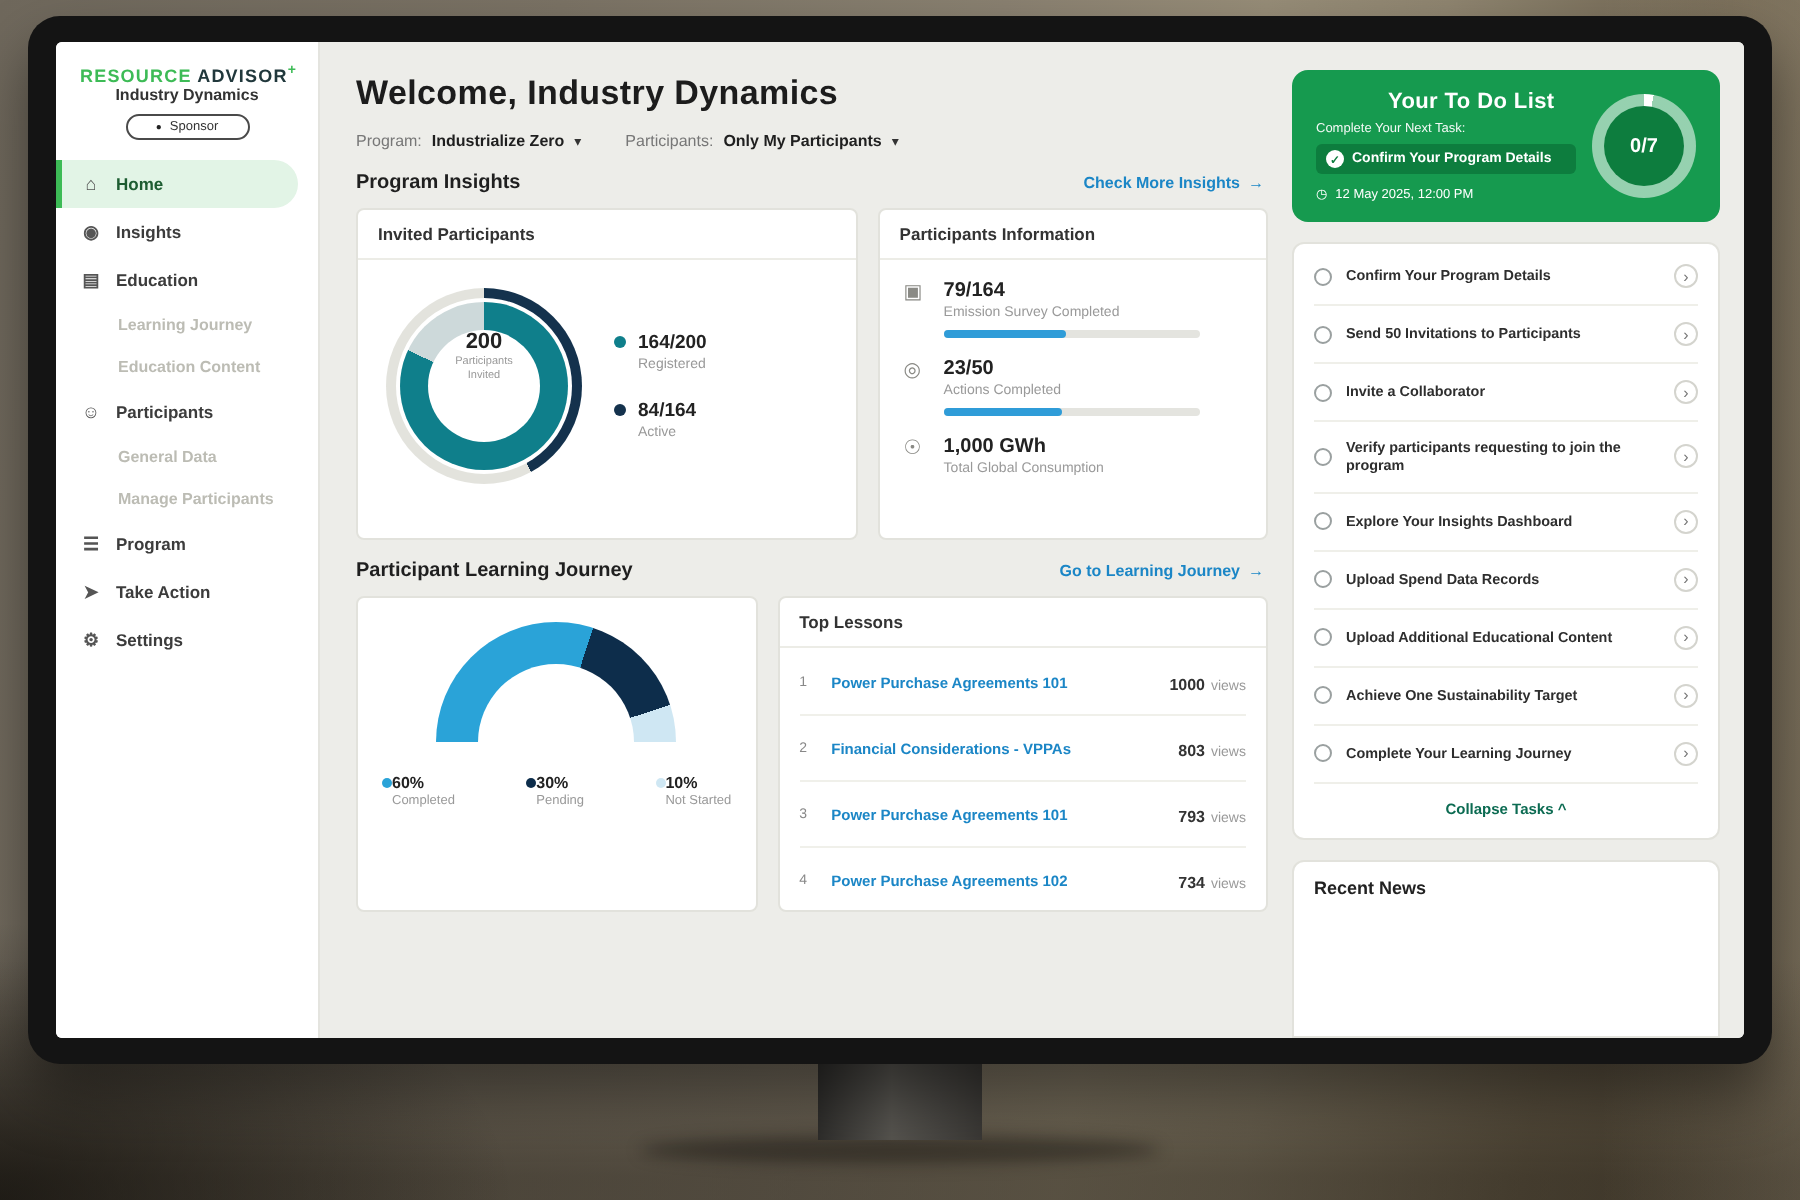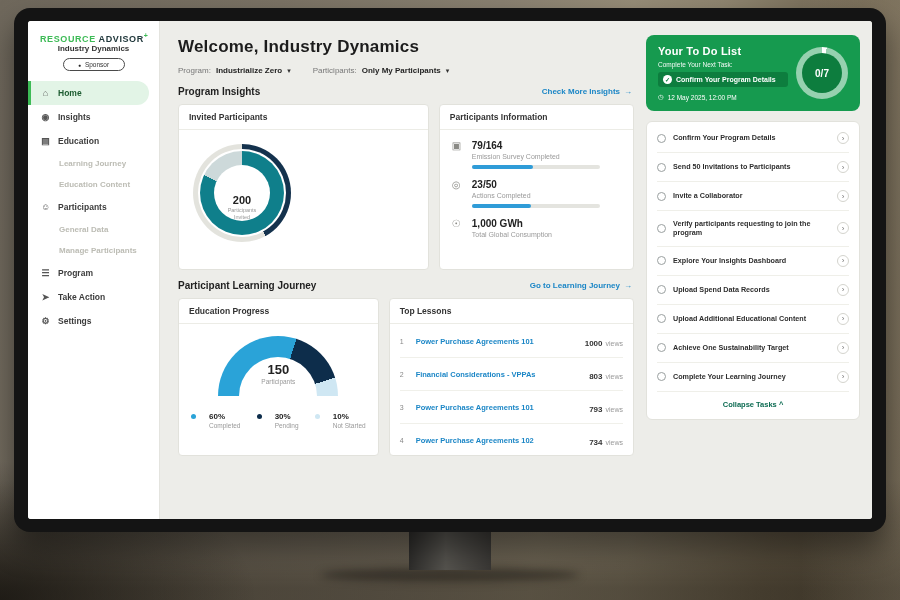--- a/index.html
+++ b/index.html
@@ -62,21 +62,21 @@
   .card.invited { width:55%; height:166px; }
   .inv-body { display:flex; align-items:center; gap:16px; padding:14px 14px; }
   .donut { width:98px; height:98px; border-radius:50%; flex-shrink:0;
     background:conic-gradient(#14324d 0 42%, #e3e3dd 42% 100%);
     display:flex; align-items:center; justify-content:center; }
   .d2 { width:88px; height:88px; border-radius:50%; background:#fff; display:flex; align-items:center; justify-content:center; }
   .d3 { width:84px; height:84px; border-radius:50%;
     background:conic-gradient(#0f7f8b 0 82%, #cdd9da 82% 100%);
     display:flex; align-items:center; justify-content:center; }
   .dhole { width:56px; height:56px; border-radius:50%; background:#fff; display:flex; flex-direction:column;
-    align-items:center; justify-content:flex-end; text-align:center; }
+    align-items:center; justify-content:flex-start; text-align:center; }
   .dhole .dv { font-size:11px; font-weight:bold; color:#222; }
   .dhole .dl { font-size:5.5px; color:#999; width:46px; line-height:1.3; margin-top:1px; }
   .legend { display:flex; flex-direction:column; gap:14px; }
   .leg { display:flex; gap:6px; }
   .leg .b { width:6px; height:6px; border-radius:50%; margin-top:2px; flex-shrink:0; }
   .b.teal { background:#0f7f8b; } .b.navy { background:#14324d; }
   .leg .v { font-size:9.5px; font-weight:bold; color:#222; }
   .leg .l { font-size:7px; color:#999; margin-top:2px; }
 
   .card.info { flex:1; height:166px; }
@@ -90,39 +90,39 @@
 
   .card.edu { width:44%; height:158px; }
   .gauge { position:relative; width:120px; height:64px; margin:12px auto 2px; overflow:hidden; }
   .gauge .arc { position:absolute; left:0; top:0; width:120px; height:120px; border-radius:50%;
     background:conic-gradient(from 270deg, #2aa3d8 0deg 108deg, #0d2d4b 108deg 162deg, #cfe7f3 162deg 180deg, transparent 180deg); }
   .gauge .mask { position:absolute; left:21px; top:21px; width:78px; height:78px; border-radius:50%; background:#fff; }
   .gauge .gtext { position:absolute; left:0; right:0; top:26px; text-align:center; }
   .gtext .gv { font-size:13px; font-weight:bold; color:#222; }
   .gtext .gl { font-size:6.5px; color:#999; margin-top:1px; }
   .edu-legend { display:flex; justify-content:space-between; padding:10px 12px 0; }
-  .eleg { display:flex; gap:13px; }
+  .eleg { display:flex; gap:0; }
   .eleg .b { width:5px; height:5px; border-radius:50%; margin-top:2px; flex-shrink:0; }
   .b.lblue { background:#2aa3d8; } .b.dnavy { background:#0d2d4b; } .b.pale { background:#cfe7f3; }
   .eleg .v { font-size:8px; font-weight:bold; color:#222; }
   .eleg .l { font-size:6.5px; color:#999; margin-top:1px; }
 
   .card.lessons { flex:1; height:158px; }
   .lrows { padding:1px 10px; }
   .lrow { display:flex; align-items:center; gap:8px; padding:7px 0; border-bottom:1px solid #f0f0ea; }
   .lrow:last-child { border-bottom:none; }
   .lrow .rk { font-size:7px; color:#888; width:8px; flex-shrink:0; }
   .lrow .tt { font-size:7.5px; color:#1b86c6; font-weight:bold; flex:1; cursor:pointer; }
   .lrow .vv { font-size:8px; color:#333; font-weight:bold; }
   .lrow .vs { font-size:7px; color:#999; margin-left:3px; }
 
   
   .todo-green { background:#169a4f; border-radius:8px; padding:10px 12px; color:#fff; display:flex; gap:8px; }
   .tg-left { flex:1; min-width:0; }
-  .tg-title { font-size:11px; font-weight:bold; letter-spacing:0.2px; }
+  .tg-title { font-size:11px; font-weight:bold; letter-spacing:0.2px;margin-left:36px; }
   .tg-sub { font-size:6.5px; margin-top:4px; opacity:0.95; }
   .tg-task { display:flex; align-items:center; gap:4px; background:#0d7d3e; border-radius:3px;
     padding:3px 5px; margin-top:4px; font-size:7px; font-weight:bold; }
   .tg-task .ck { width:9px; height:9px; border-radius:50%; background:#fff; color:#0d7d3e; font-size:6px;
     display:flex; align-items:center; justify-content:center; flex-shrink:0; }
   .tg-due { display:flex; gap:4px; margin-top:6px; font-size:6.5px; align-items:center; }
   .ring { width:52px; height:52px; border-radius:50%; align-self:center; flex-shrink:0;
     background:conic-gradient(#ffffff 0 3%, rgba(255,255,255,0.55) 3% 100%);
     display:flex; align-items:center; justify-content:center; }
   .rhole { width:40px; height:40px; border-radius:50%; background:#0d7d3e; color:#fff; font-size:10px;
@@ -231,20 +231,36 @@
                 <div class="donut">
                   <div class="d2">
                       <div class="d3">
                     <div class="dhole">
                       <span class="dv">200</span>
                       <span class="dl">Participants Invited</span>
                     </div>
                   </div>
                     </div>
                 </div>
+                <div class="legend">
+                  <div class="leg">
+                    <span class="b teal"></span>
+                    <span>
+                      <div class="v">164/200</div>
+                      <div class="l">Registered</div>
+                    </span>
+                  </div>
+                  <div class="leg">
+                    <span class="b navy"></span>
+                    <span>
+                      <div class="v">84/164</div>
+                      <div class="l">Active</div>
+                    </span>
+                  </div>
+                </div>
               </div>
             </div>
 
             <div class="card info">
               <div class="ct">Participants Information</div>
               <div class="stat">
                 <span class="ic">▣</span>
                 <span>
                   <div class="v">79/164</div>
                   <div class="l">Emission Survey Completed</div>
@@ -276,28 +292,23 @@
           <div class="sec">
             <span class="t">Participant Learning Journey</span>
             <span class="lnk">
               <span>Go to Learning Journey</span>
               <span>→</span>
             </span>
           </div>
 
           <div class="cards">
             <div class="card edu">
-              <div class="ct">Education Progress</div>
               <div class="gauge">
                 <div class="arc"></div>
                 <div class="mask"></div>
-                <div class="gtext">
-                  <div class="gv">150</div>
-                  <div class="gl">Participants</div>
-                </div>
               </div>
               <div class="edu-legend">
                 <div class="eleg">
                   <span class="b lblue"></span>
                   <span>
                     <div class="v">60%</div>
                     <div class="l">Completed</div>
                   </span>
                 </div>
                 <div class="eleg">
@@ -410,18 +421,21 @@
               <span class="cb"></span>
               <span class="tl">Complete Your Learning Journey</span>
               <span class="ch">›</span>
             </div>
             <div class="collapse">
               <span>Collapse Tasks</span>
               <span>^</span>
             </div>
           </div>
 
+          <div class="news">
+            <span>Recent News</span>
+          </div>
         </div>
       </div>
 
     </div>
   </div>
 </div>
 
 </body></html>

